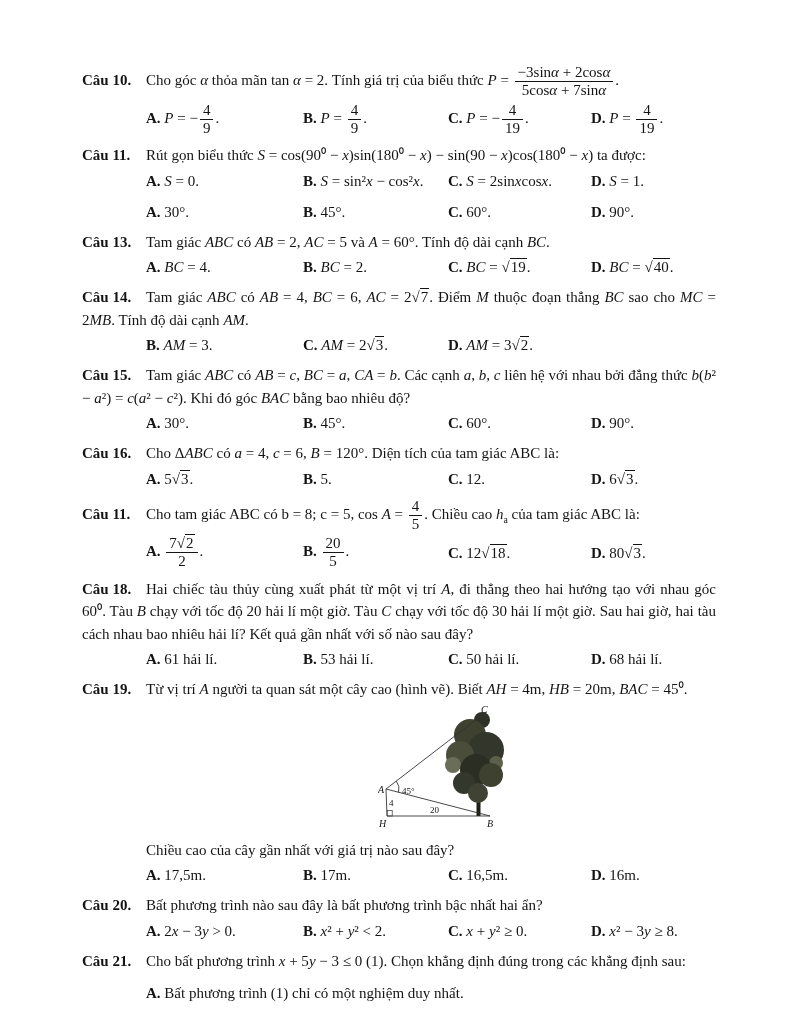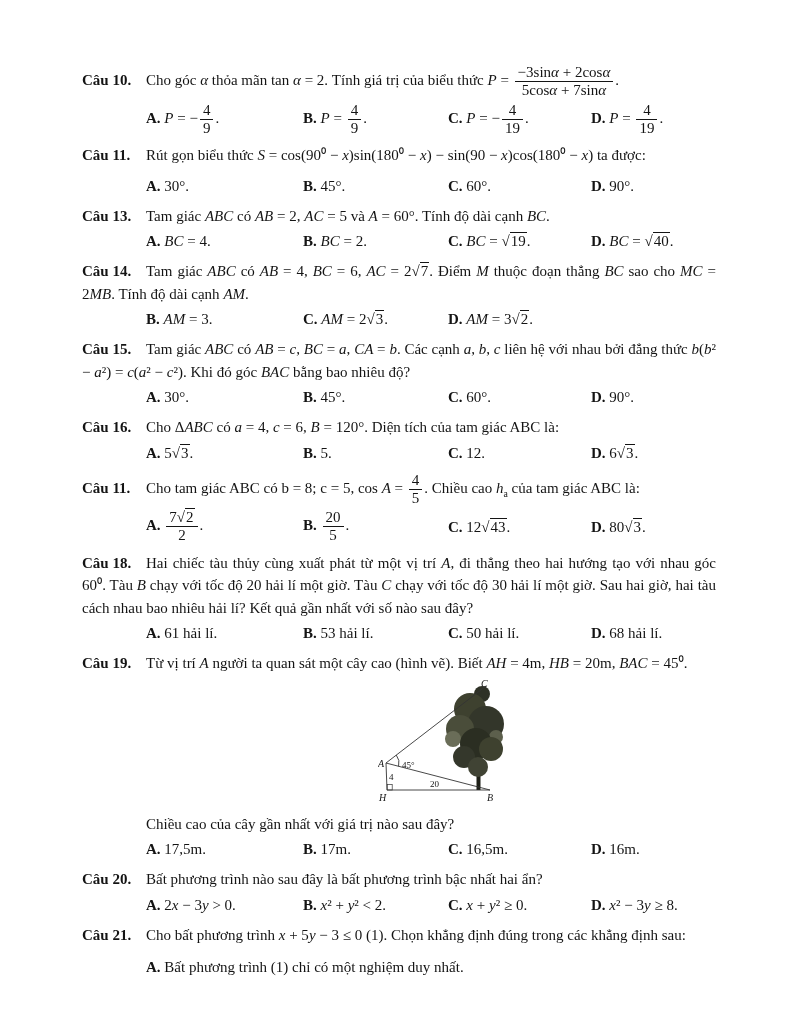--- a/index.html
+++ b/index.html
@@ -32,20 +32,26 @@
         <p class="stem"><b class="qlabel">Câu 10.</b>Cho góc <i>α</i> thỏa mãn tan <i>α</i> = 2. Tính giá trị của biểu thức <i>P</i> = <span class="fr"><span class="n">−3sin<i>α</i> + 2cos<i>α</i></span><span class="d">5cos<i>α</i> + 7sin<i>α</i></span></span>.</p>
         <div class="opts row">
           <div class="opt"><b>A.</b> <span><i>P</i> = −<span class="fr"><span class="n">4</span><span class="d">9</span></span>.</span></div>
           <div class="opt"><b>B.</b> <span><i>P</i> = <span class="fr"><span class="n">4</span><span class="d">9</span></span>.</span></div>
           <div class="opt"><b>C.</b> <span><i>P</i> = −<span class="fr"><span class="n">4</span><span class="d">19</span></span>.</span></div>
           <div class="opt"><b>D.</b> <span><i>P</i> = <span class="fr"><span class="n">4</span><span class="d">19</span></span>.</span></div>
         </div>
       </div>
       <div class="question">
         <p class="stem"><b class="qlabel">Câu 11.</b>Rút gọn biểu thức <i>S</i> = cos(90⁰ − <i>x</i>)sin(180⁰ − <i>x</i>) − sin(90 − <i>x</i>)cos(180⁰ − <i>x</i>) ta được:</p>
+        <div class="opts row">
+          <div class="opt"><b>A.</b> <span><i>S</i> = 0.</span></div>
+          <div class="opt"><b>B.</b> <span><i>S</i> = sin²<i>x</i> − cos²<i>x</i>.</span></div>
+          <div class="opt"><b>C.</b> <span><i>S</i> = 2sin<i>x</i>cos<i>x</i>.</span></div>
+          <div class="opt"><b>D.</b> <span><i>S</i> = 1.</span></div>
+        </div>
       </div>
       <div class="question">
         <div class="opts row">
           <div class="opt"><b>A.</b> <span>30°.</span></div>
           <div class="opt"><b>B.</b> <span>45°.</span></div>
           <div class="opt"><b>C.</b> <span>60°.</span></div>
           <div class="opt"><b>D.</b> <span>90°.</span></div>
         </div>
       </div>
       <div class="question">
@@ -81,21 +87,21 @@
           <div class="opt"><b>B.</b> <span>5.</span></div>
           <div class="opt"><b>C.</b> <span>12.</span></div>
           <div class="opt"><b>D.</b> <span>6<span class="sq">√<span class="rd">3</span></span>.</span></div>
         </div>
       </div>
       <div class="question">
         <p class="stem"><b class="qlabel">Câu 11.</b>Cho tam giác ABC có b = 8; c = 5, cos <i>A</i> = <span class="fr"><span class="n">4</span><span class="d">5</span></span>. Chiều cao <i>h</i><sub>a</sub> của tam giác ABC là:</p>
         <div class="opts row">
           <div class="opt"><b>A.</b> <span><span class="fr"><span class="n">7<span class="sq">√<span class="rd">2</span></span></span><span class="d">2</span></span>.</span></div>
           <div class="opt"><b>B.</b> <span><span class="fr"><span class="n">20</span><span class="d">5</span></span>.</span></div>
-          <div class="opt"><b>C.</b> <span>12<span class="sq">√<span class="rd">43</span></span>.</span></div>
+          <div class="opt"><b>C.</b> <span>12<span class="sq">√<span class="rd">18</span></span>.</span></div>
           <div class="opt"><b>D.</b> <span>80<span class="sq">√<span class="rd">3</span></span>.</span></div>
         </div>
       </div>
       <div class="question">
         <p class="stem"><b class="qlabel">Câu 18.</b>Hai chiếc tàu thủy cùng xuất phát từ một vị trí <i>A</i>, đi thẳng theo hai hướng tạo với nhau góc 60⁰. Tàu <i>B</i> chạy với tốc độ 20 hải lí một giờ. Tàu <i>C</i> chạy với tốc độ 30 hải lí một giờ. Sau hai giờ, hai tàu cách nhau bao nhiêu hải lí? Kết quả gần nhất với số nào sau đây?</p>
         <div class="opts row">
           <div class="opt"><b>A.</b> <span>61 hải lí.</span></div>
           <div class="opt"><b>B.</b> <span>53 hải lí.</span></div>
           <div class="opt"><b>C.</b> <span>50 hải lí.</span></div>
           <div class="opt"><b>D.</b> <span>68 hải lí.</span></div>

